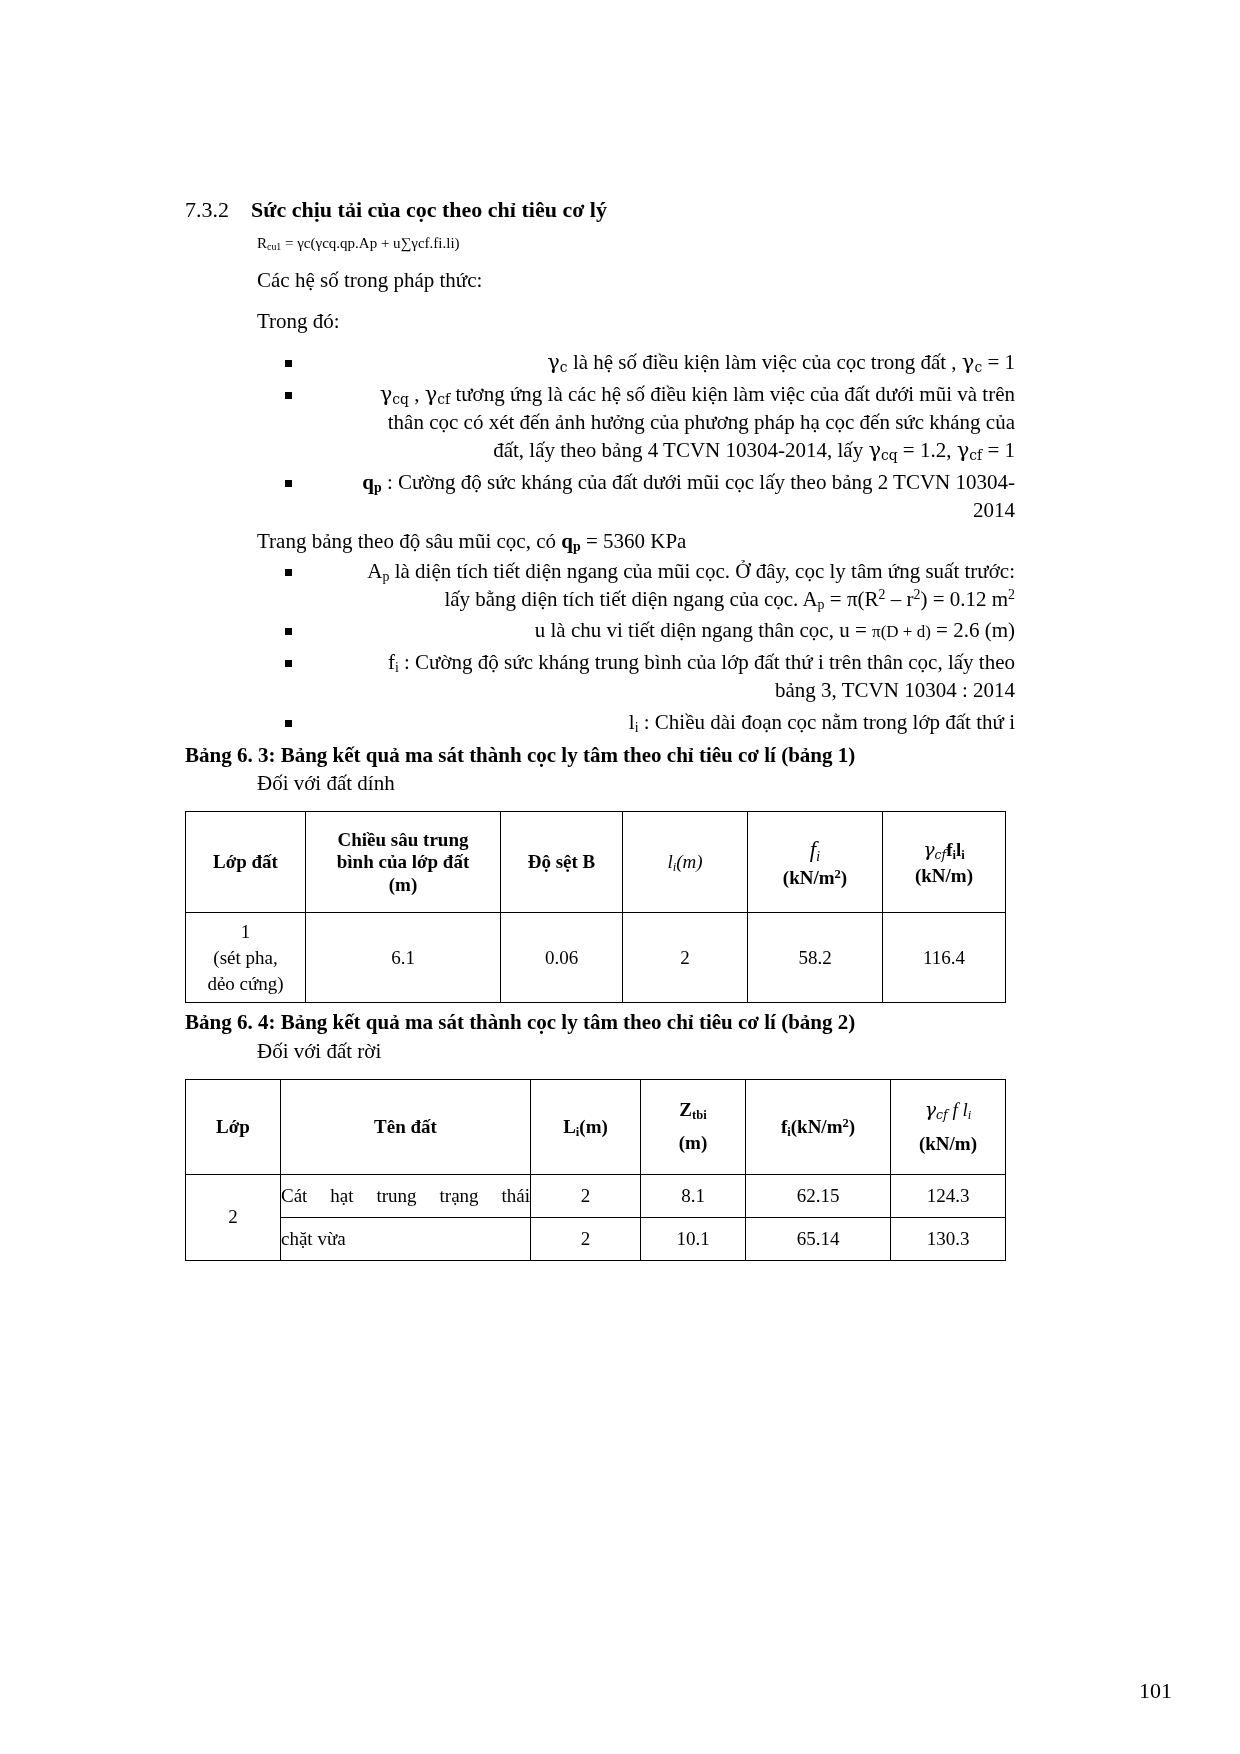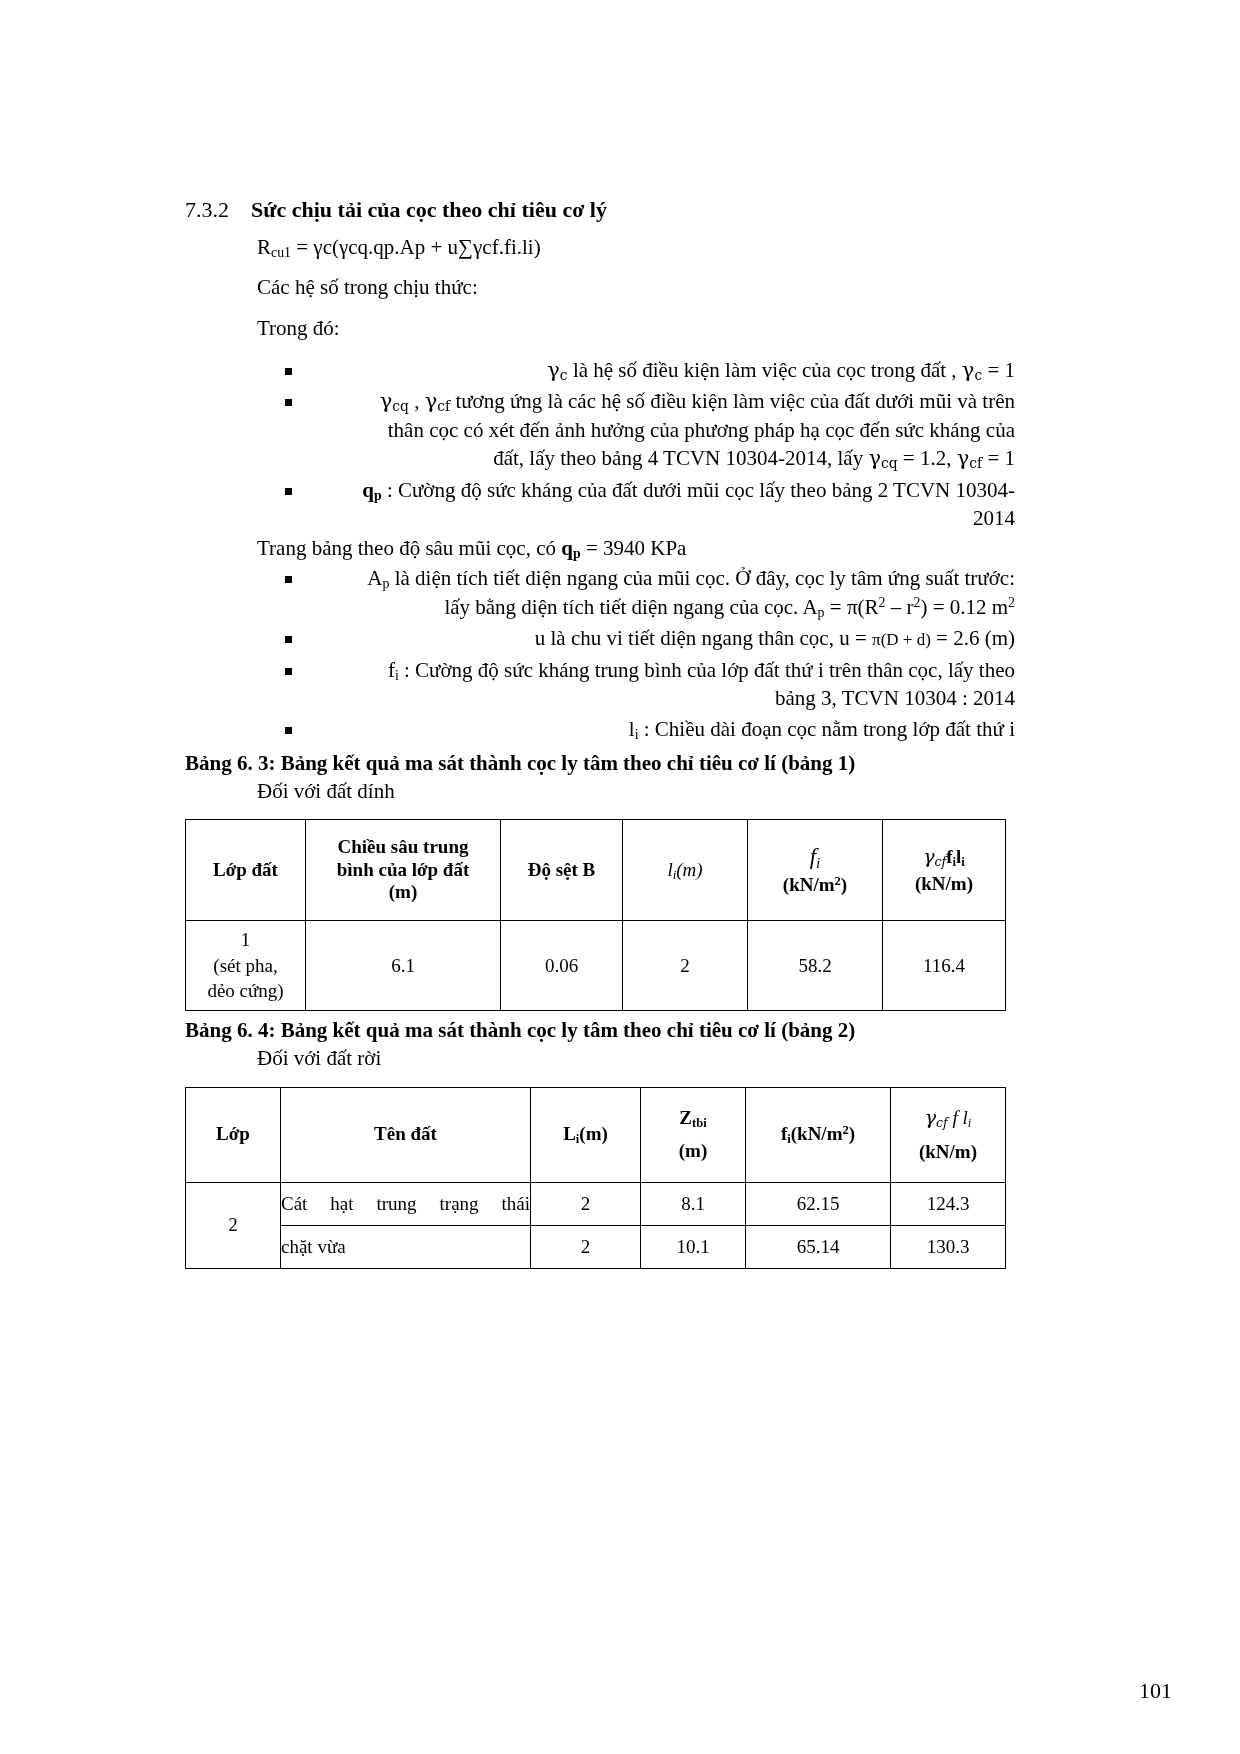--- a/index.html
+++ b/index.html
@@ -41,21 +41,21 @@
   .h-sec .num { font-weight: normal; }
   .h-sec .txt { font-weight: bold; }
 
   .p-ind {
     font-size: 21px;
     line-height: 1.28;
     margin: 0 0 14px 0;
     padding-left: 72px;
   }
   .p-formula {
-    font-size: 21px;
+    font-size: 15px;
     line-height: 1.28;
     margin: 0 0 14px 0;
     padding-left: 72px;
     font-family: Liberation Serif, serif;
   }
   .p-flush {
     font-size: 21px;
     line-height: 1.3;
     margin: 0 0 2px 0;
     padding-left: 72px;
@@ -197,21 +197,21 @@
     <div class="h-sec">
       <span class="num">7.3.2</span>
       <span class="txt">Sức chịu tải của cọc theo chỉ tiêu cơ lý</span>
     </div>
 
 
     <p class="p-formula">
       <span>R</span><sub>cu1</sub><span> = γc(γcq.qp.Ap + u∑γcf.fi.li)</span>
     </p>
 
-    <p class="p-ind">Các hệ số trong chịu thức:</p>
+    <p class="p-ind">Các hệ số trong pháp thức:</p>
 
     <p class="p-ind">Trong đó:</p>
 
     <ul class="bullets">
       <li>
         <span class="gk">γ<sub>c</sub></span><span> là hệ số điều kiện làm việc của cọc trong đất , </span><span class="gk">γ<sub>c</sub></span><span> = 1</span>
       </li>
 
       <li>
         <span class="gk">γ<sub>cq</sub></span><span> , </span><span class="gk">γ<sub>cf</sub></span><span> tương ứng là các hệ số điều kiện làm việc của đất dưới mũi và trên</span>
@@ -219,21 +219,21 @@
         <span class="subline"><span>đất, lấy theo bảng 4 TCVN 10304-2014, lấy </span><span class="gk">γ<sub>cq</sub></span><span> = 1.2, </span><span class="gk">γ<sub>cf</sub></span><span> = 1</span></span>
       </li>
 
       <li>
         <b>q<sub>p</sub></b><span> : Cường độ sức kháng của đất dưới mũi cọc lấy theo bảng 2 TCVN 10304-</span>
         <span class="subline">2014</span>
       </li>
     </ul>
 
     <p class="p-flush">
-      <span>Trang bảng theo độ sâu mũi cọc, có </span><b>q<sub>p</sub></b><span> = 3940 KPa</span>
+      <span>Trang bảng theo độ sâu mũi cọc, có </span><b>q<sub>p</sub></b><span> = 5360 KPa</span>
     </p>
 
     <ul class="bullets">
       <li>
         <span>A<sub>p</sub></span><span> là diện tích tiết diện ngang của mũi cọc. Ở đây, cọc ly tâm ứng suất trước:</span>
         <span class="subline"><span>lấy bằng diện tích tiết diện ngang của cọc. </span><span>A<sub>p</sub> = π(R<sup>2</sup> – r<sup>2</sup>)</span><span> = 0.12  m</span><sup>2</sup></span>
       </li>
 
       <li>
         <span>u là chu vi tiết diện ngang thân cọc, u = </span><span class="smallnote">π(D + d)</span><span> = 2.6 (m)</span>

